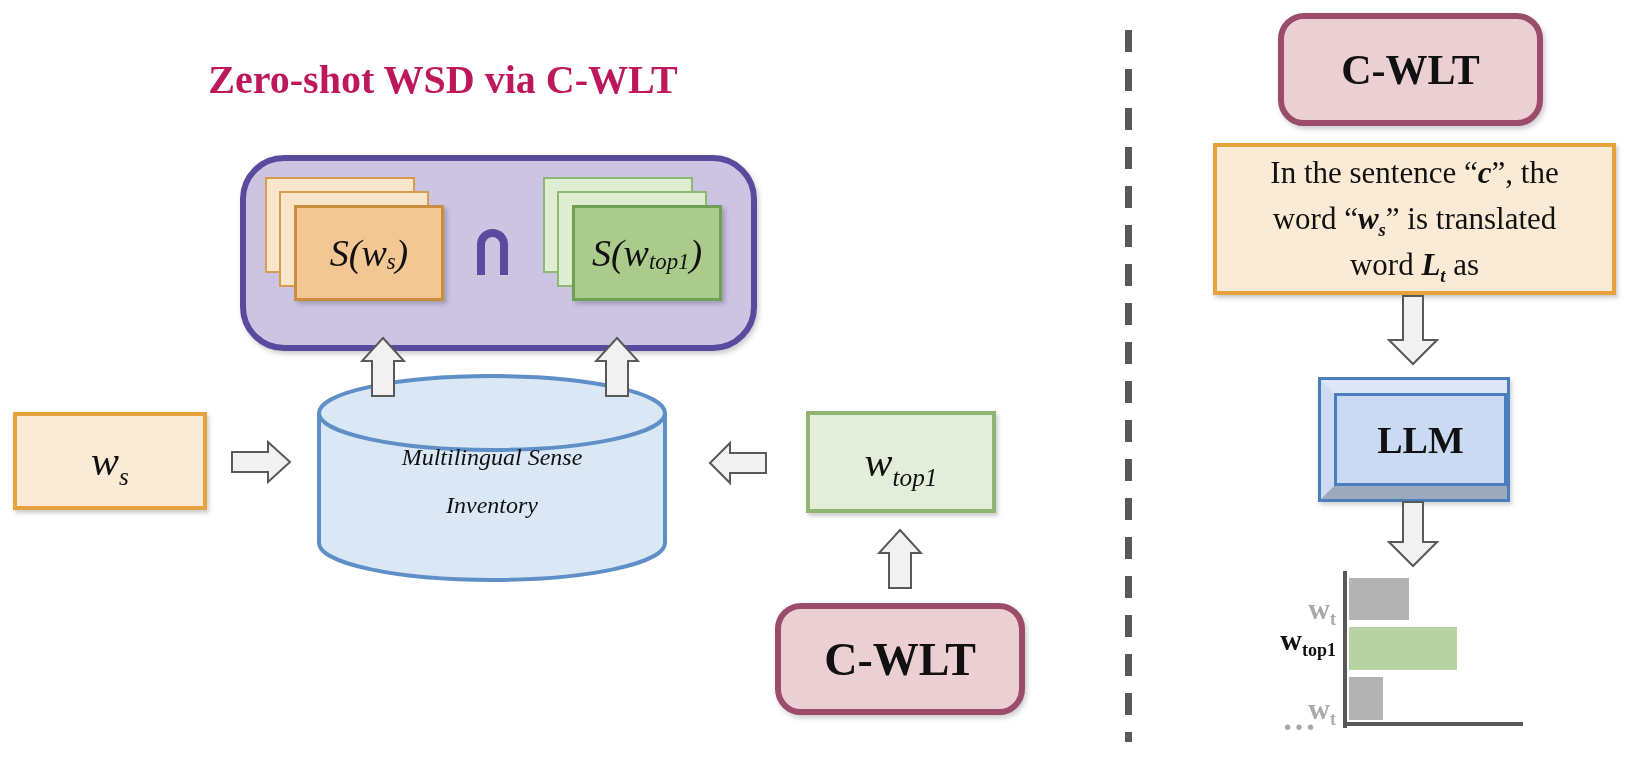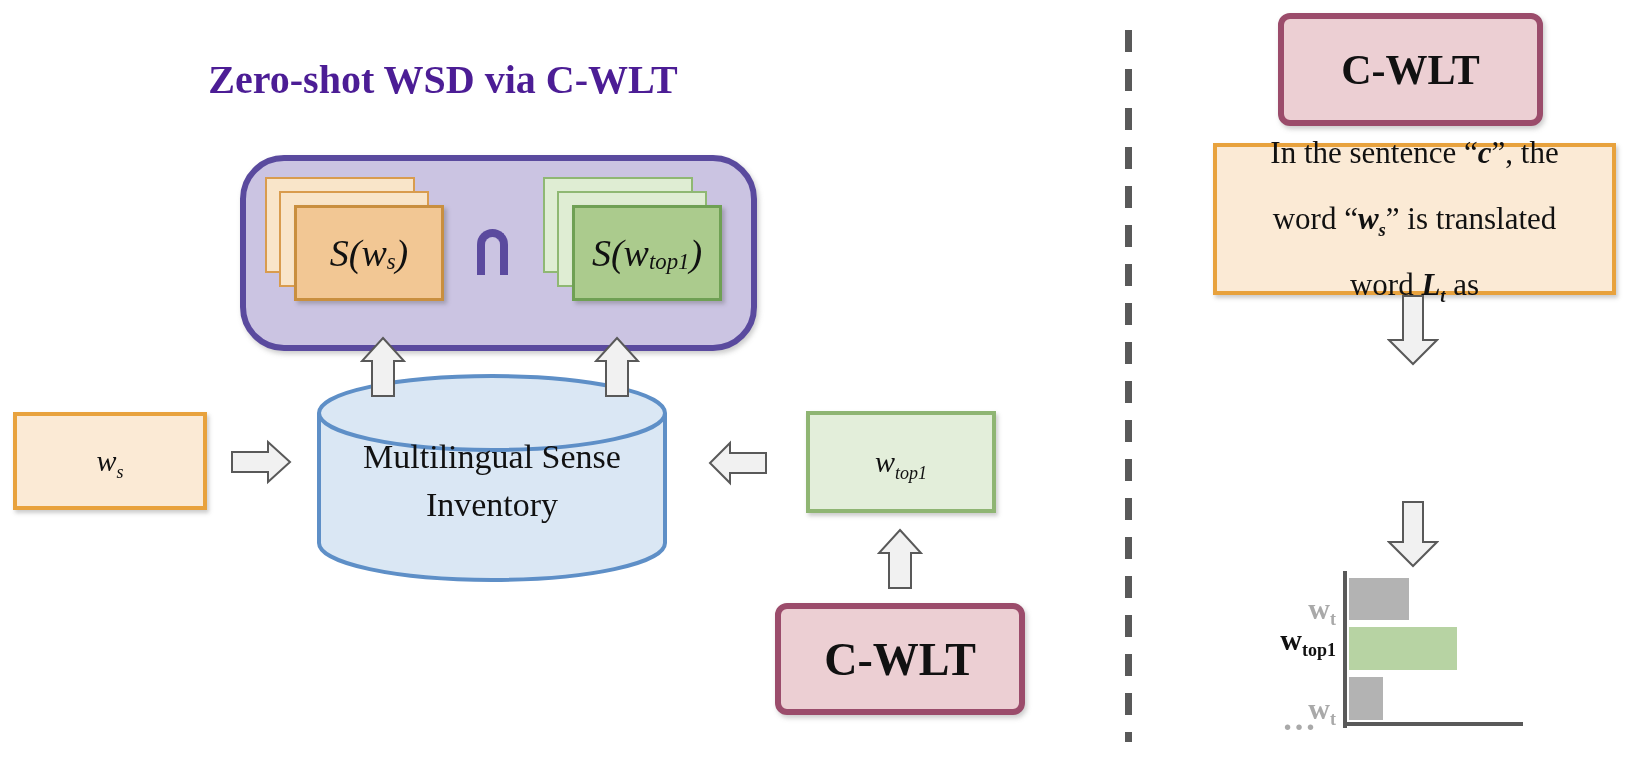--- a/index.html
+++ b/index.html
@@ -10,21 +10,21 @@
     height: 772px;
     background: #ffffff;
     font-family: "Liberation Serif", "DejaVu Serif", serif;
     overflow: hidden;
   }
   .abs { position: absolute; }
 
   .title {
     left: 183px; top: 56px; width: 520px;
     text-align: center; white-space: nowrap;
-    font-size: 40px; font-weight: bold; color: #4c1d95;
+    font-size: 40px; font-weight: bold; color: #be185d;
   }
 
   
   .purple-container {
     left: 240px; top: 155px; width: 517px; height: 196px;
     background: #CBC4E2; border: 6px solid #5A4A9E; border-radius: 44px;
     box-shadow: 2px 3px 5px rgba(110,110,110,0.35);
   }
   .card { position: absolute; width: 150px; height: 96px; }
   .card-orange-back  { background: #F9E5C9; border: 2px solid #D99C4E; }
@@ -37,41 +37,41 @@
   }
   .intersect-shape {
     left: 477px; top: 229px; width: 31px; height: 46px;
     border: 8px solid #5B4A9E; border-bottom: none;
     border-radius: 16px 16px 0 0;
   }
 
   
   .cyl-text {
     left: 316px; top: 433px; width: 352px; text-align: center;
-    font-size: 34px; line-height: 48px; color: #111;
+    font-size: 24px; line-height: 48px; color: #111; font-style: italic;
   }
 
   
   .orange-rect {
     background: #FBEAD5; border: 4px solid #E8A23D;
     box-shadow: 2px 3px 4px rgba(110,110,110,0.35);
   }
   .green-rect {
     background: #E3EEDA; border: 4px solid #8FB573;
     box-shadow: 2px 3px 4px rgba(110,110,110,0.35);
   }
   .pink-round {
-    background: #ECCFD3; border: 6px solid #9B4C6B; border-radius: 12px;
+    background: #ECCFD3; border: 6px solid #9B4C6B; border-radius: 26px;
     box-shadow: 2px 3px 5px rgba(110,110,110,0.35);
     display: flex; align-items: center; justify-content: center;
     font-weight: bold; color: #111;
   }
   .center-flex { display: flex; align-items: center; justify-content: center; }
 
-  .math { font-style: italic; font-size: 30px; color: #111; text-align: right; }
+  .math { font-style: italic; font-size: 42px; color: #111; text-align: right; }
   sub {
     font-size: 60%; font-style: italic; line-height: 0;
     vertical-align: baseline; position: relative; top: 0.4em;
   }
 
   .ws-box    { left: 13px;  top: 412px; width: 194px; height: 98px; }
   .wtop1-box { left: 806px; top: 411px; width: 190px; height: 102px; }
   .cwlt-left  { left: 775px;  top: 603px; width: 250px; height: 112px; font-size: 46px; }
   .cwlt-right { left: 1278px; top: 13px;  width: 265px; height: 113px; font-size: 42px; }
 
@@ -79,21 +79,21 @@
   .divider {
     left: 1125px; top: 30px; width: 7px; height: 712px;
     background: repeating-linear-gradient(to bottom,
       #595959 0px, #595959 22px, transparent 22px, transparent 39px);
   }
 
   
   .prompt-box {
     left: 1213px; top: 143px; width: 403px; height: 152px;
     display: flex; flex-direction: column; align-items: center; justify-content: center;
-    font-size: 31px; line-height: 46px; color: #111; text-align: center; gap: 20px;
+    font-size: 31px; line-height: 46px; color: #111; text-align: center;
   }
   .bi { font-weight: bold; font-style: italic; }
   .prompt-box sub { font-weight: bold; }
 
   
   .llm-outer {
     left: 1318px; top: 377px; width: 192px; height: 125px;
     border: 3px solid #4A7EBD; background: #CBDAF3;
     box-shadow: 2px 3px 4px rgba(110,110,110,0.3);
   }
@@ -214,20 +214,25 @@
   <div class="abs orange-rect prompt-box">
     <div><span>In the sentence “</span><span class="bi">c</span><span>”, the</span></div>
     <div><span>word “</span><span class="bi">w</span><sub class="bi">s</sub><span>” is translated</span></div>
     <div><span>word </span><span class="bi">L</span><sub class="bi">t</sub><span> as</span></div>
   </div>
 
   <svg class="abs blockarrow" style="left:1387px; top:294px;" width="52" height="72" viewBox="0 0 52 72">
     <polygon points="16,2 36,2 36,46 50,46 26,70 2,46 16,46" fill="#F1F1F1" stroke="#595959" stroke-width="2"></polygon>
   </svg>
 
+  <div class="abs llm-outer">
+    <div class="llm-bevel">
+      <div class="llm-inner">LLM</div>
+    </div>
+  </div>
 
   <svg class="abs blockarrow" style="left:1387px; top:500px;" width="52" height="68" viewBox="0 0 52 68">
     <polygon points="16,2 36,2 36,42 50,42 26,66 2,42 16,42" fill="#F1F1F1" stroke="#595959" stroke-width="2"></polygon>
   </svg>
 
   <div class="abs chart-axis-y"></div>
   <div class="abs chart-axis-x"></div>
 
   <div class="bar bar1" style="width: 60px; background: rgb(179, 179, 179);"></div>
   <div class="bar bar2" style="width: 108px; background: rgb(183, 211, 163);"></div>

